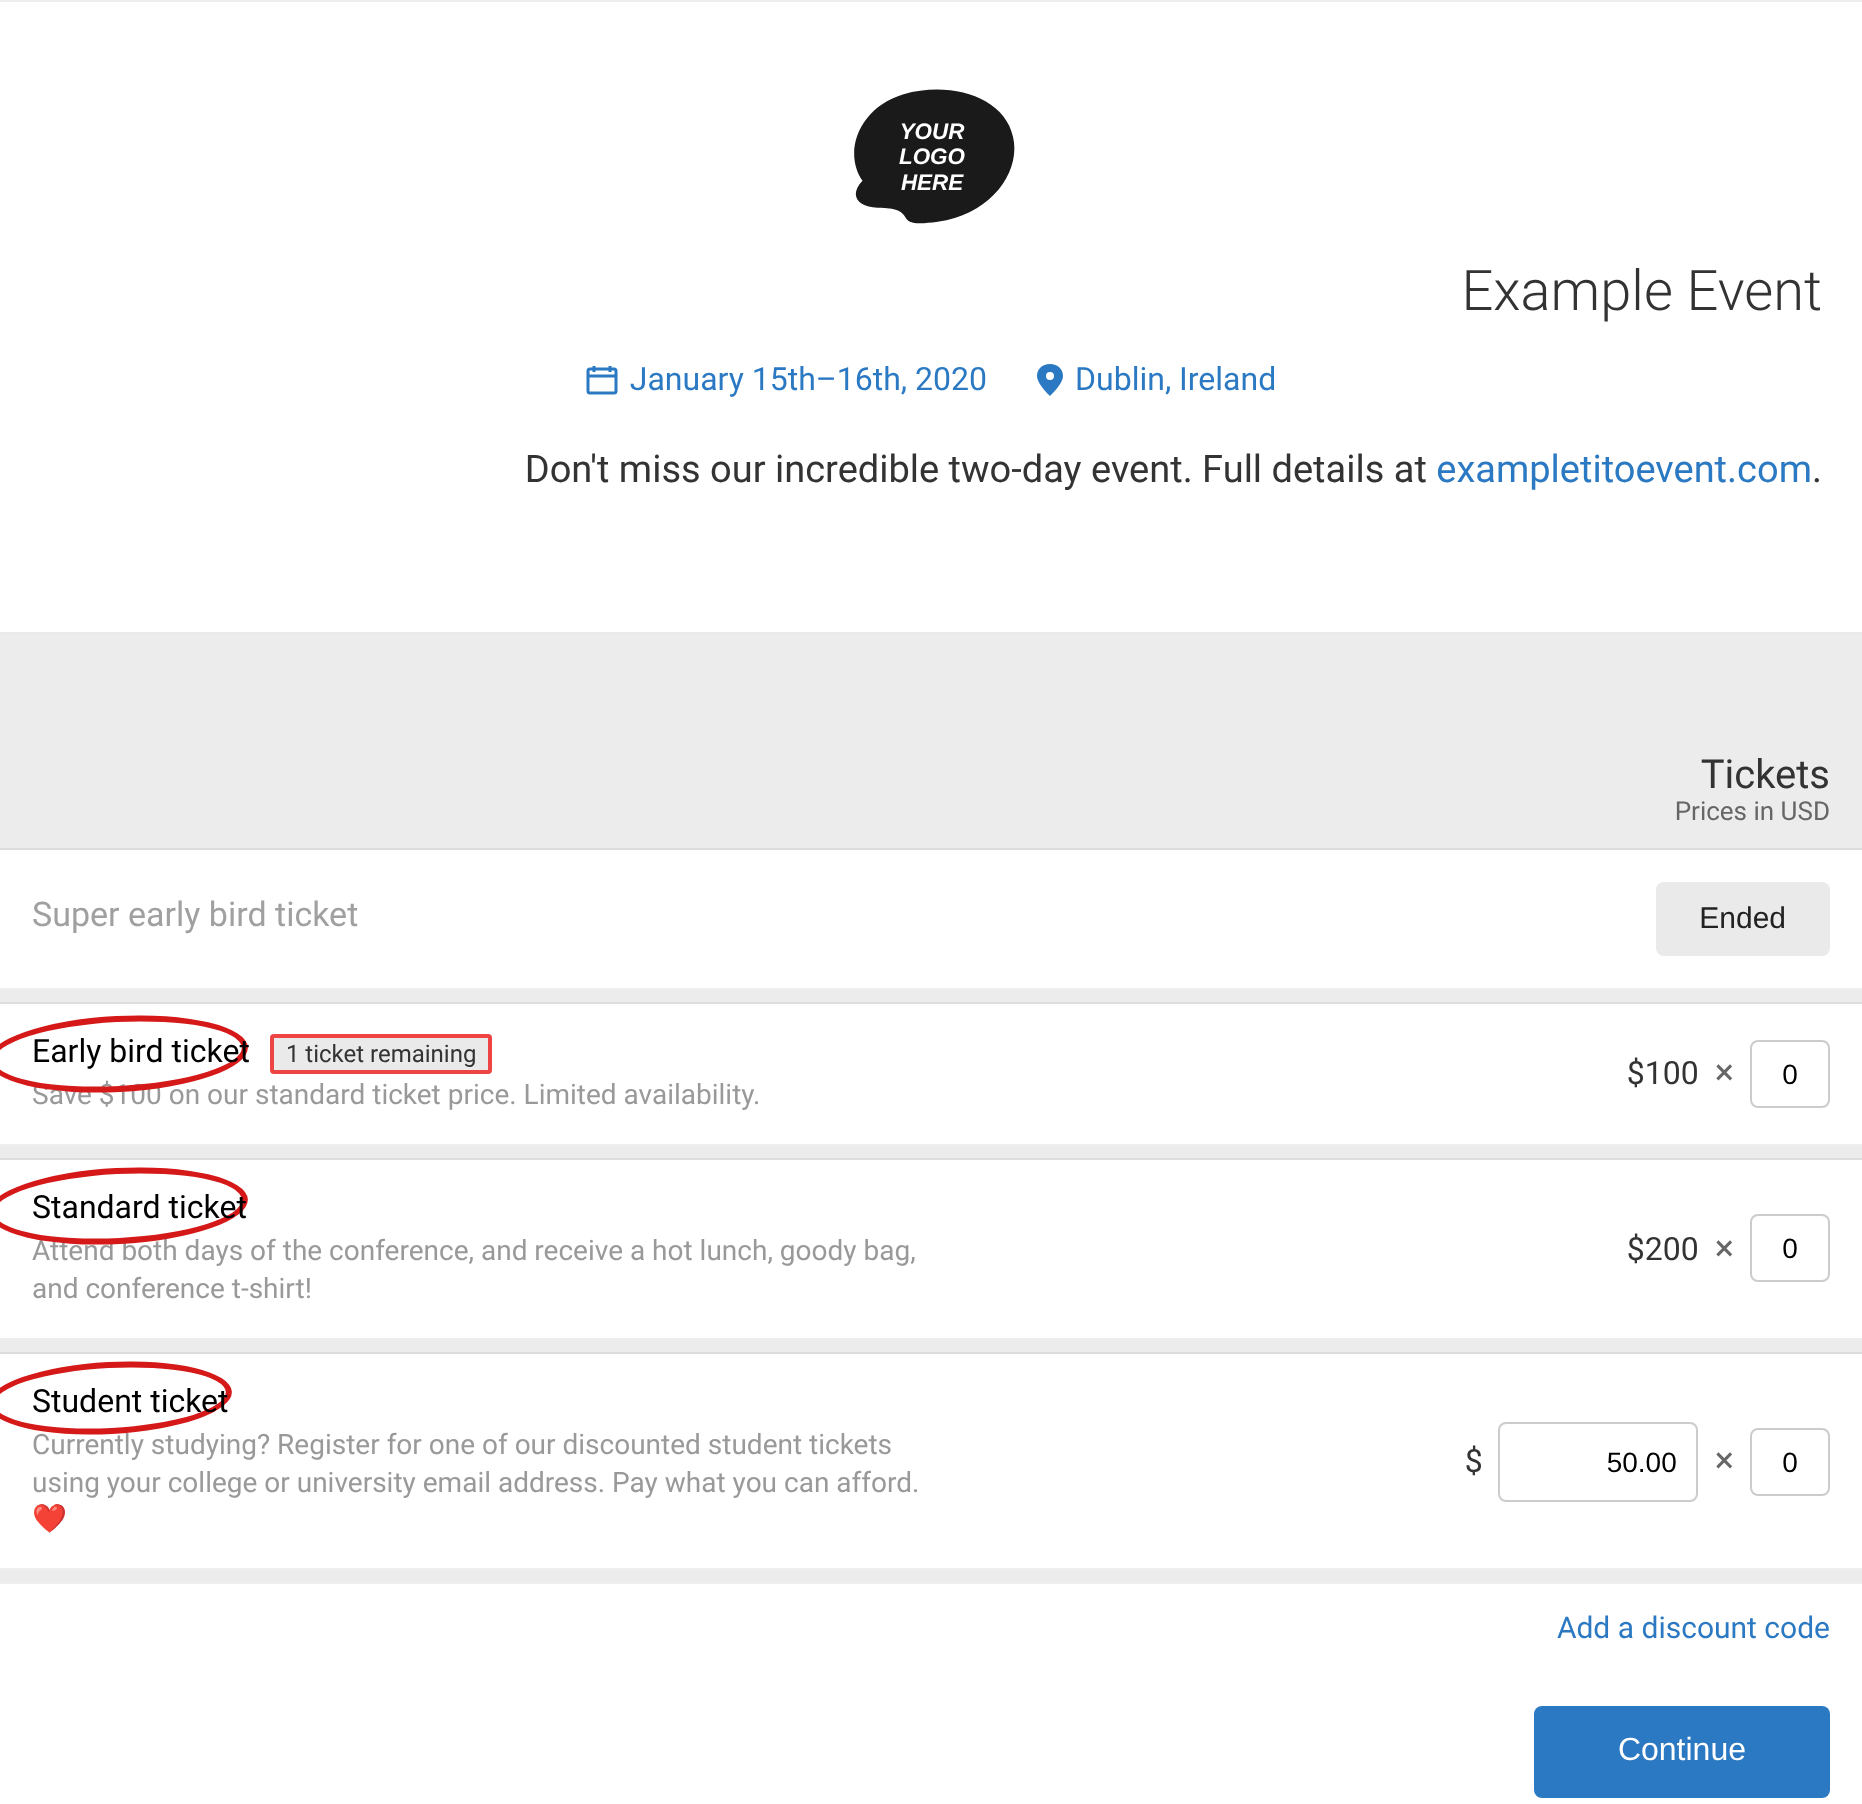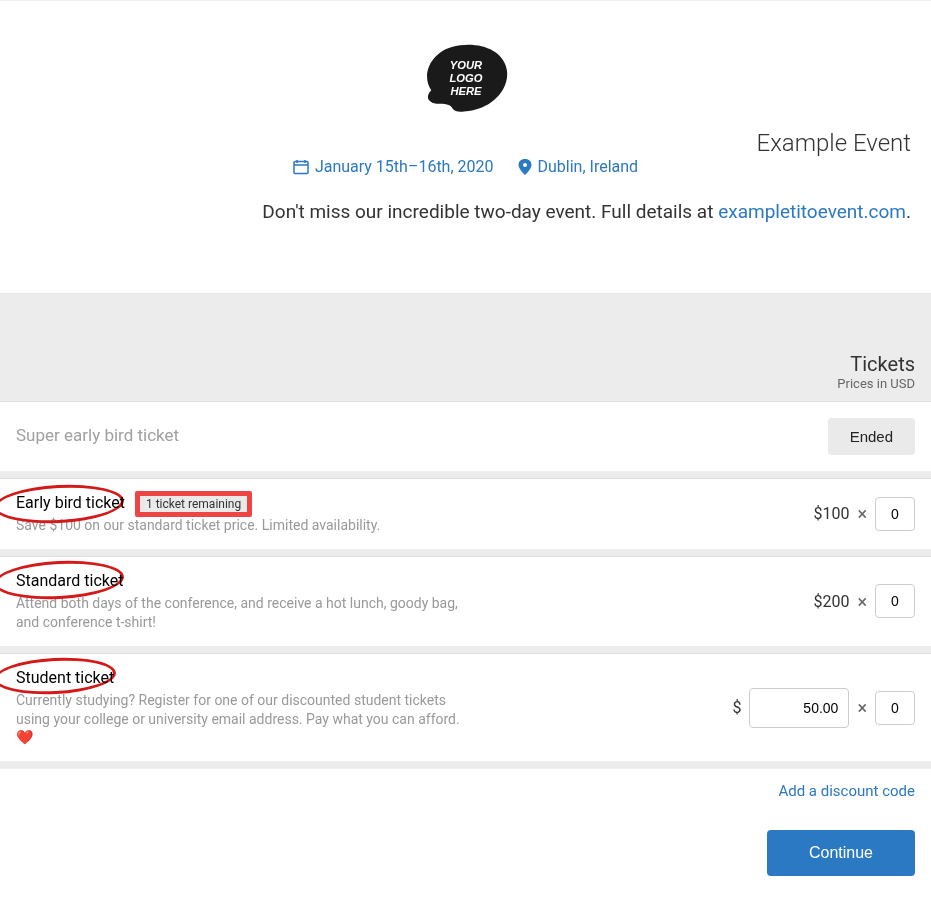--- a/index.html
+++ b/index.html
@@ -15,24 +15,24 @@
       border-top: 1px solid #eee;
       border-bottom: 1px solid #e9e9e9;
     }
     .logo {
       width: 96px;
       height: 80px;
       margin: 0 auto 10px;
       display: block;
     }
     .event-title {
-      font-size: 24px;
+      font-size: 28px;
       font-weight: 300;
       color: #333;
-      margin: 8px 0 0;
+      margin: 8px 0 18px;
     }
     .meta-row {
       display: flex;
       justify-content: center;
       gap: 24px;
       font-size: 16px;
       color: #2b79c2;
       margin-bottom: 24px;
     }
     .meta-item {
@@ -91,21 +91,21 @@
       display: inline-block;
       margin-bottom: 4px;
     }
     .ticket-row.super .ticket-name {
       color: #a0a0a0;
       font-size: 17px;
     }
     .badge {
       font-size: 12px;
       background: #eaeaea;
-      border: 5px solid #ef4444;
+      border: 2px solid #ef4444;
       padding: 1px 6px;
       border-radius: 2px;
       margin-left: 6px;
       color: #333;
     }
     .ticket-desc {
       font-size: 14px;
       color: #999;
       max-width: 460px;
       line-height: 1.35;

